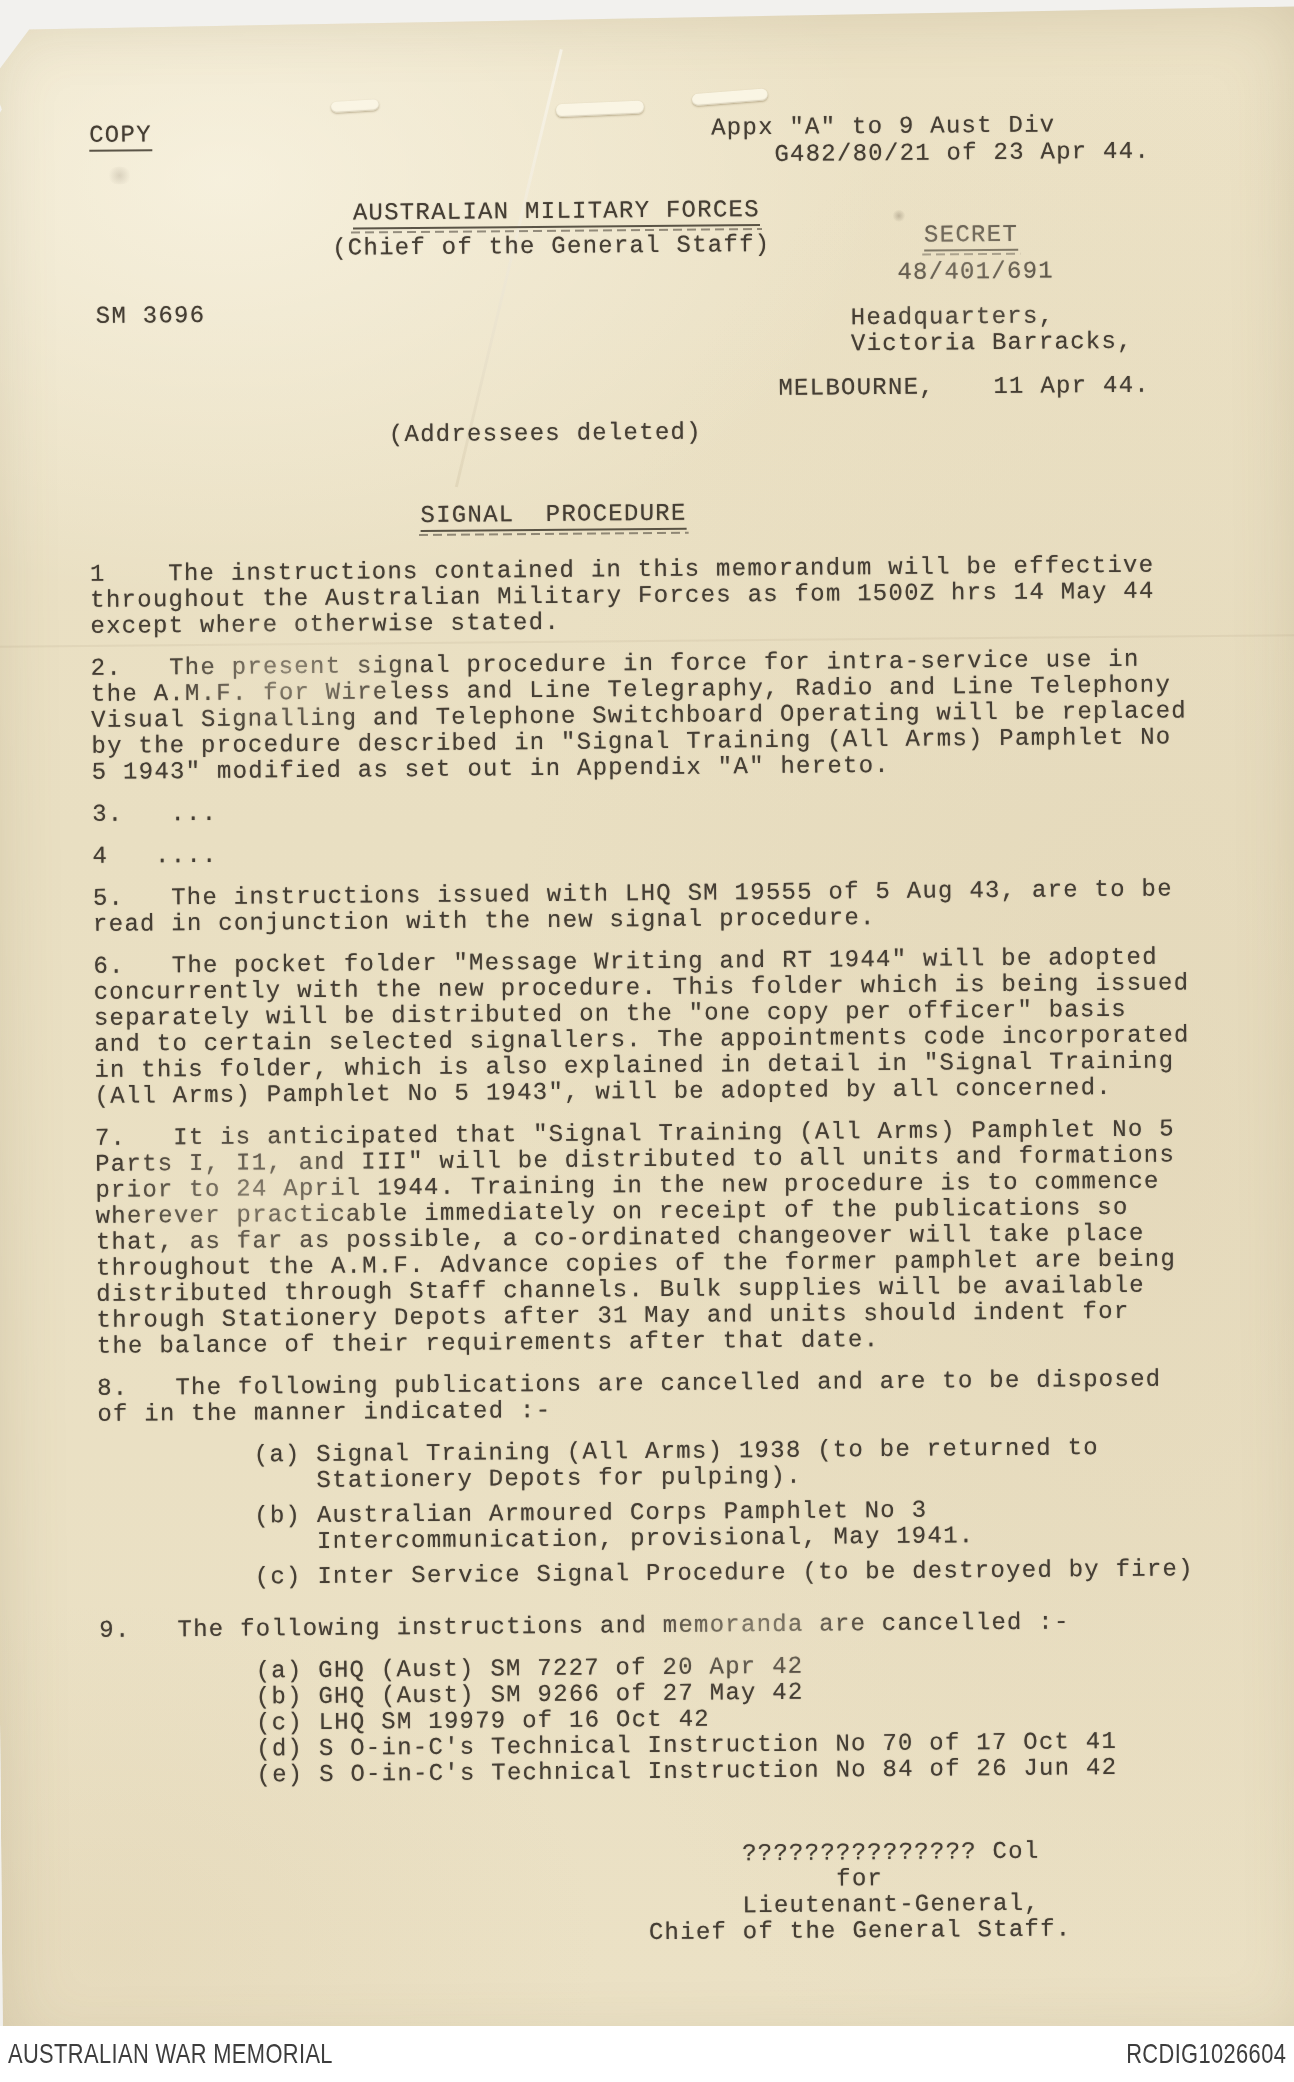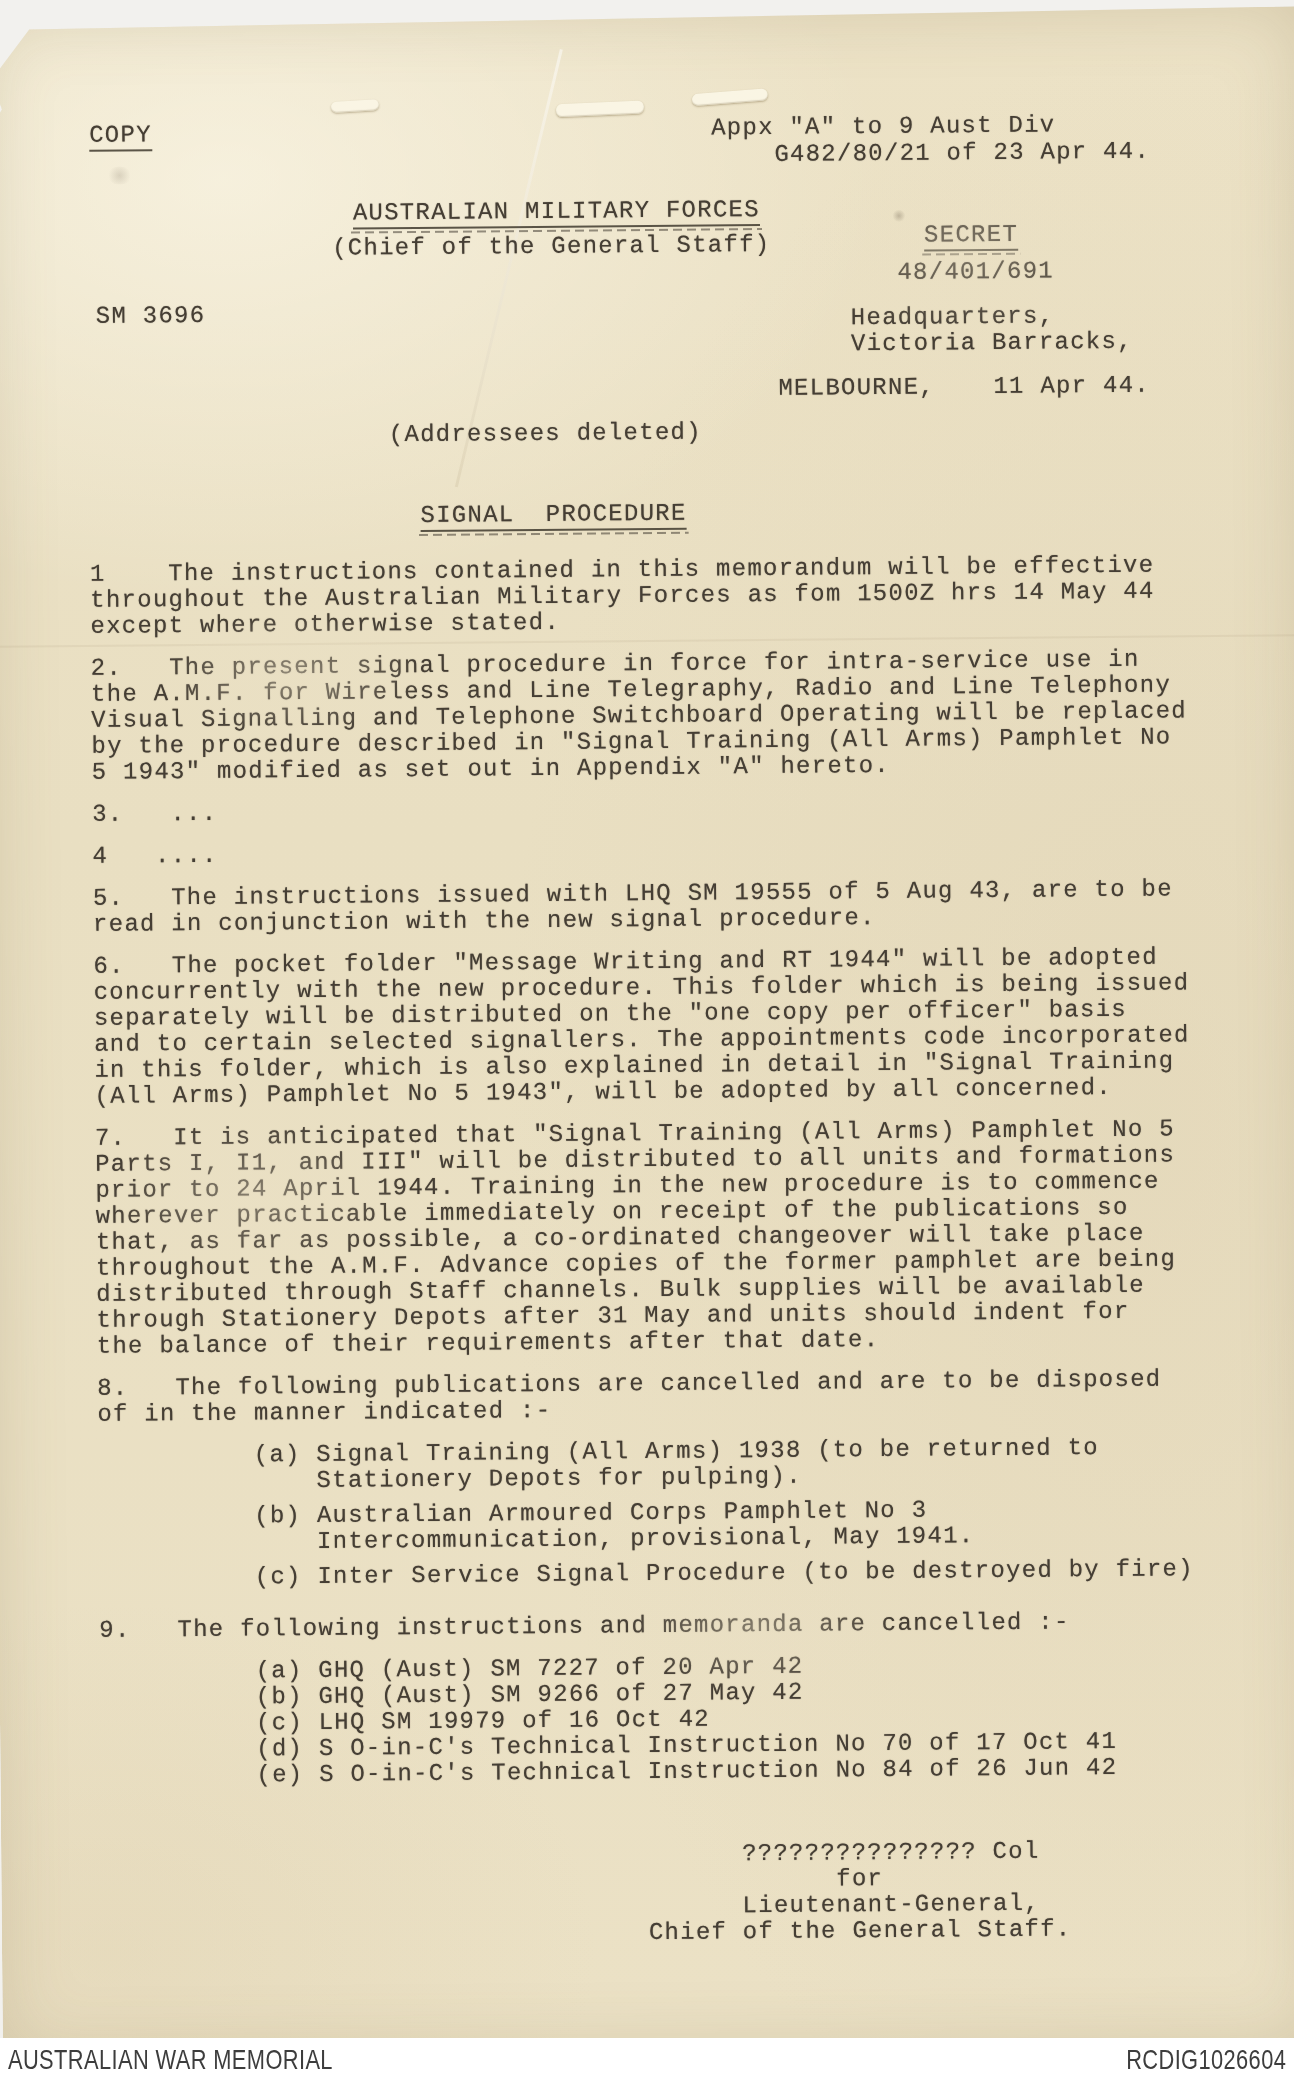--- a/index.html
+++ b/index.html
@@ -75,21 +75,21 @@
   .wear{
     position:absolute;inset:0;pointer-events:none;
     background:
       radial-gradient(190px 90px at 300px 660px, rgba(233,223,196,.45), transparent 70%),
       radial-gradient(220px 110px at 260px 1180px, rgba(233,223,196,.40), transparent 70%),
       radial-gradient(200px 90px  at 760px 1620px, rgba(233,223,196,.40), transparent 70%),
       radial-gradient(260px 120px at 980px 240px, rgba(233,223,196,.35), transparent 70%);
   }
   
   .footer{
-    position:absolute;left:0;right:0;bottom:0;height:44px;background:#ffffff;
+    position:absolute;left:0;right:0;bottom:0;height:56px;background:#ffffff;
     display:flex;align-items:center;justify-content:space-between;
     padding:0 8px;z-index:10;
   }
   .footer .fleft,.footer .fright{
     font-family:"Liberation Sans",sans-serif;font-size:28px;font-weight:400;
     color:#3d3d3d;letter-spacing:.5px;white-space:nowrap;
   }
   .footer .fleft{transform:scaleX(.78);transform-origin:left center;}
   .footer .fright{transform:scaleX(.78);transform-origin:right center;}
 </style>

